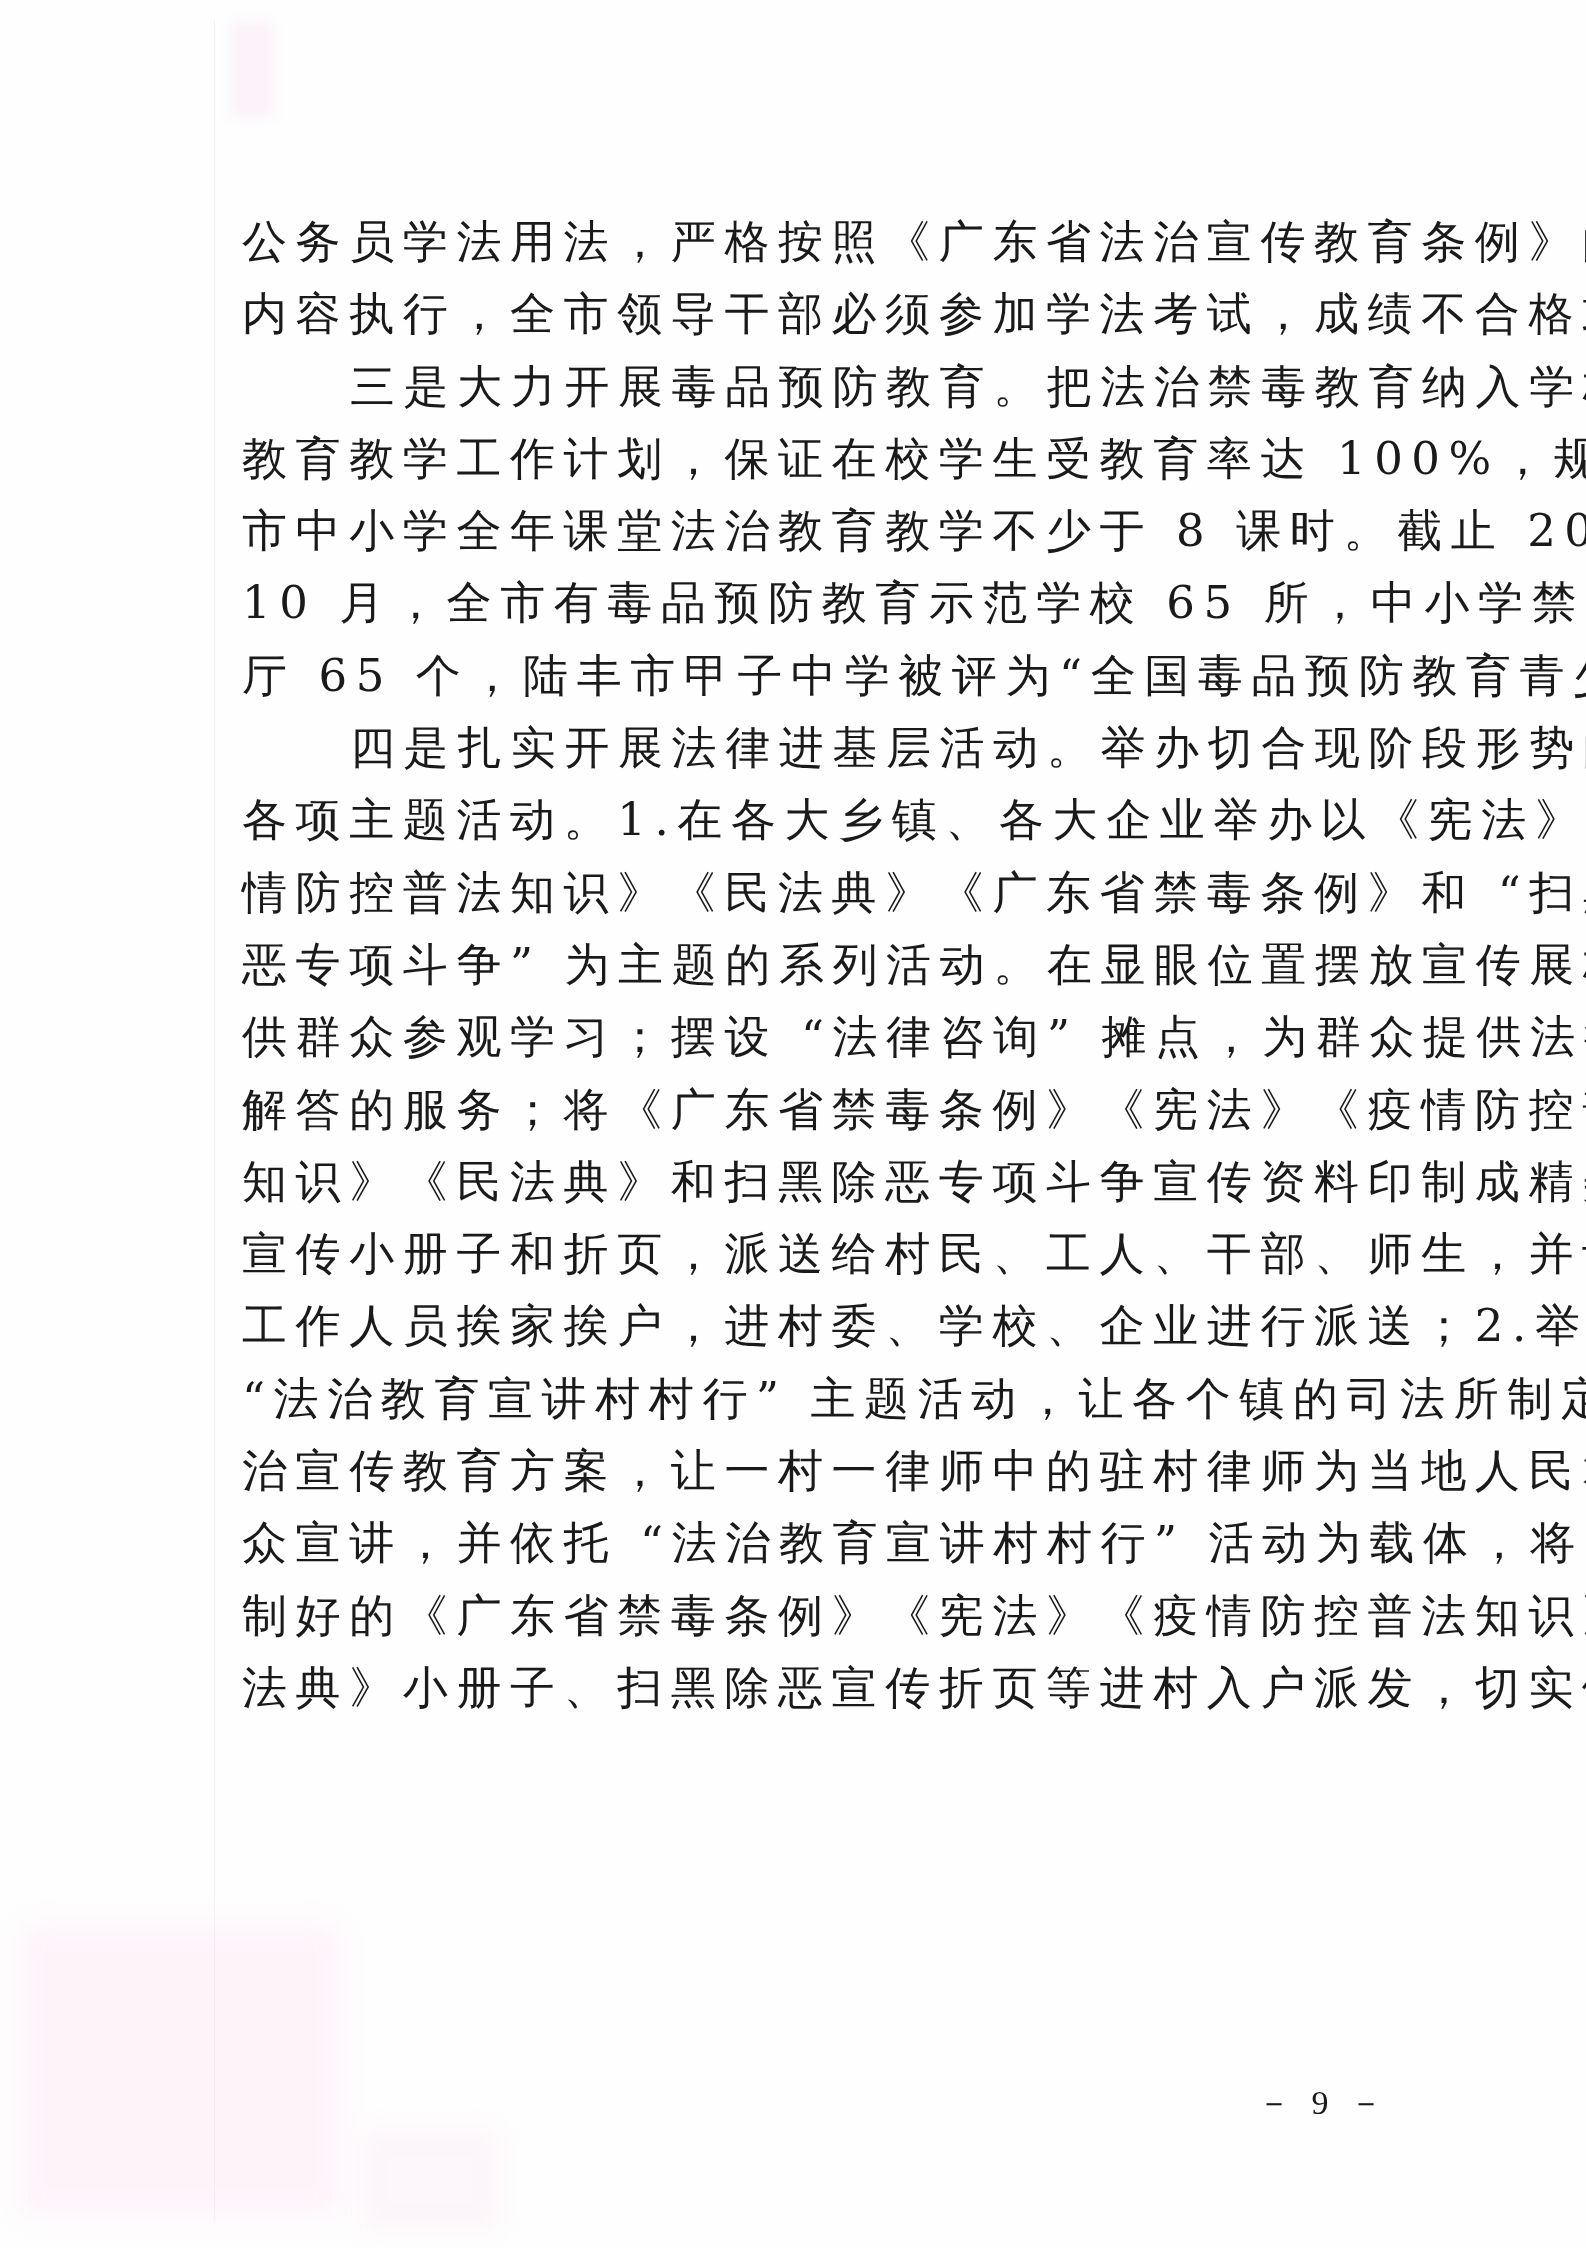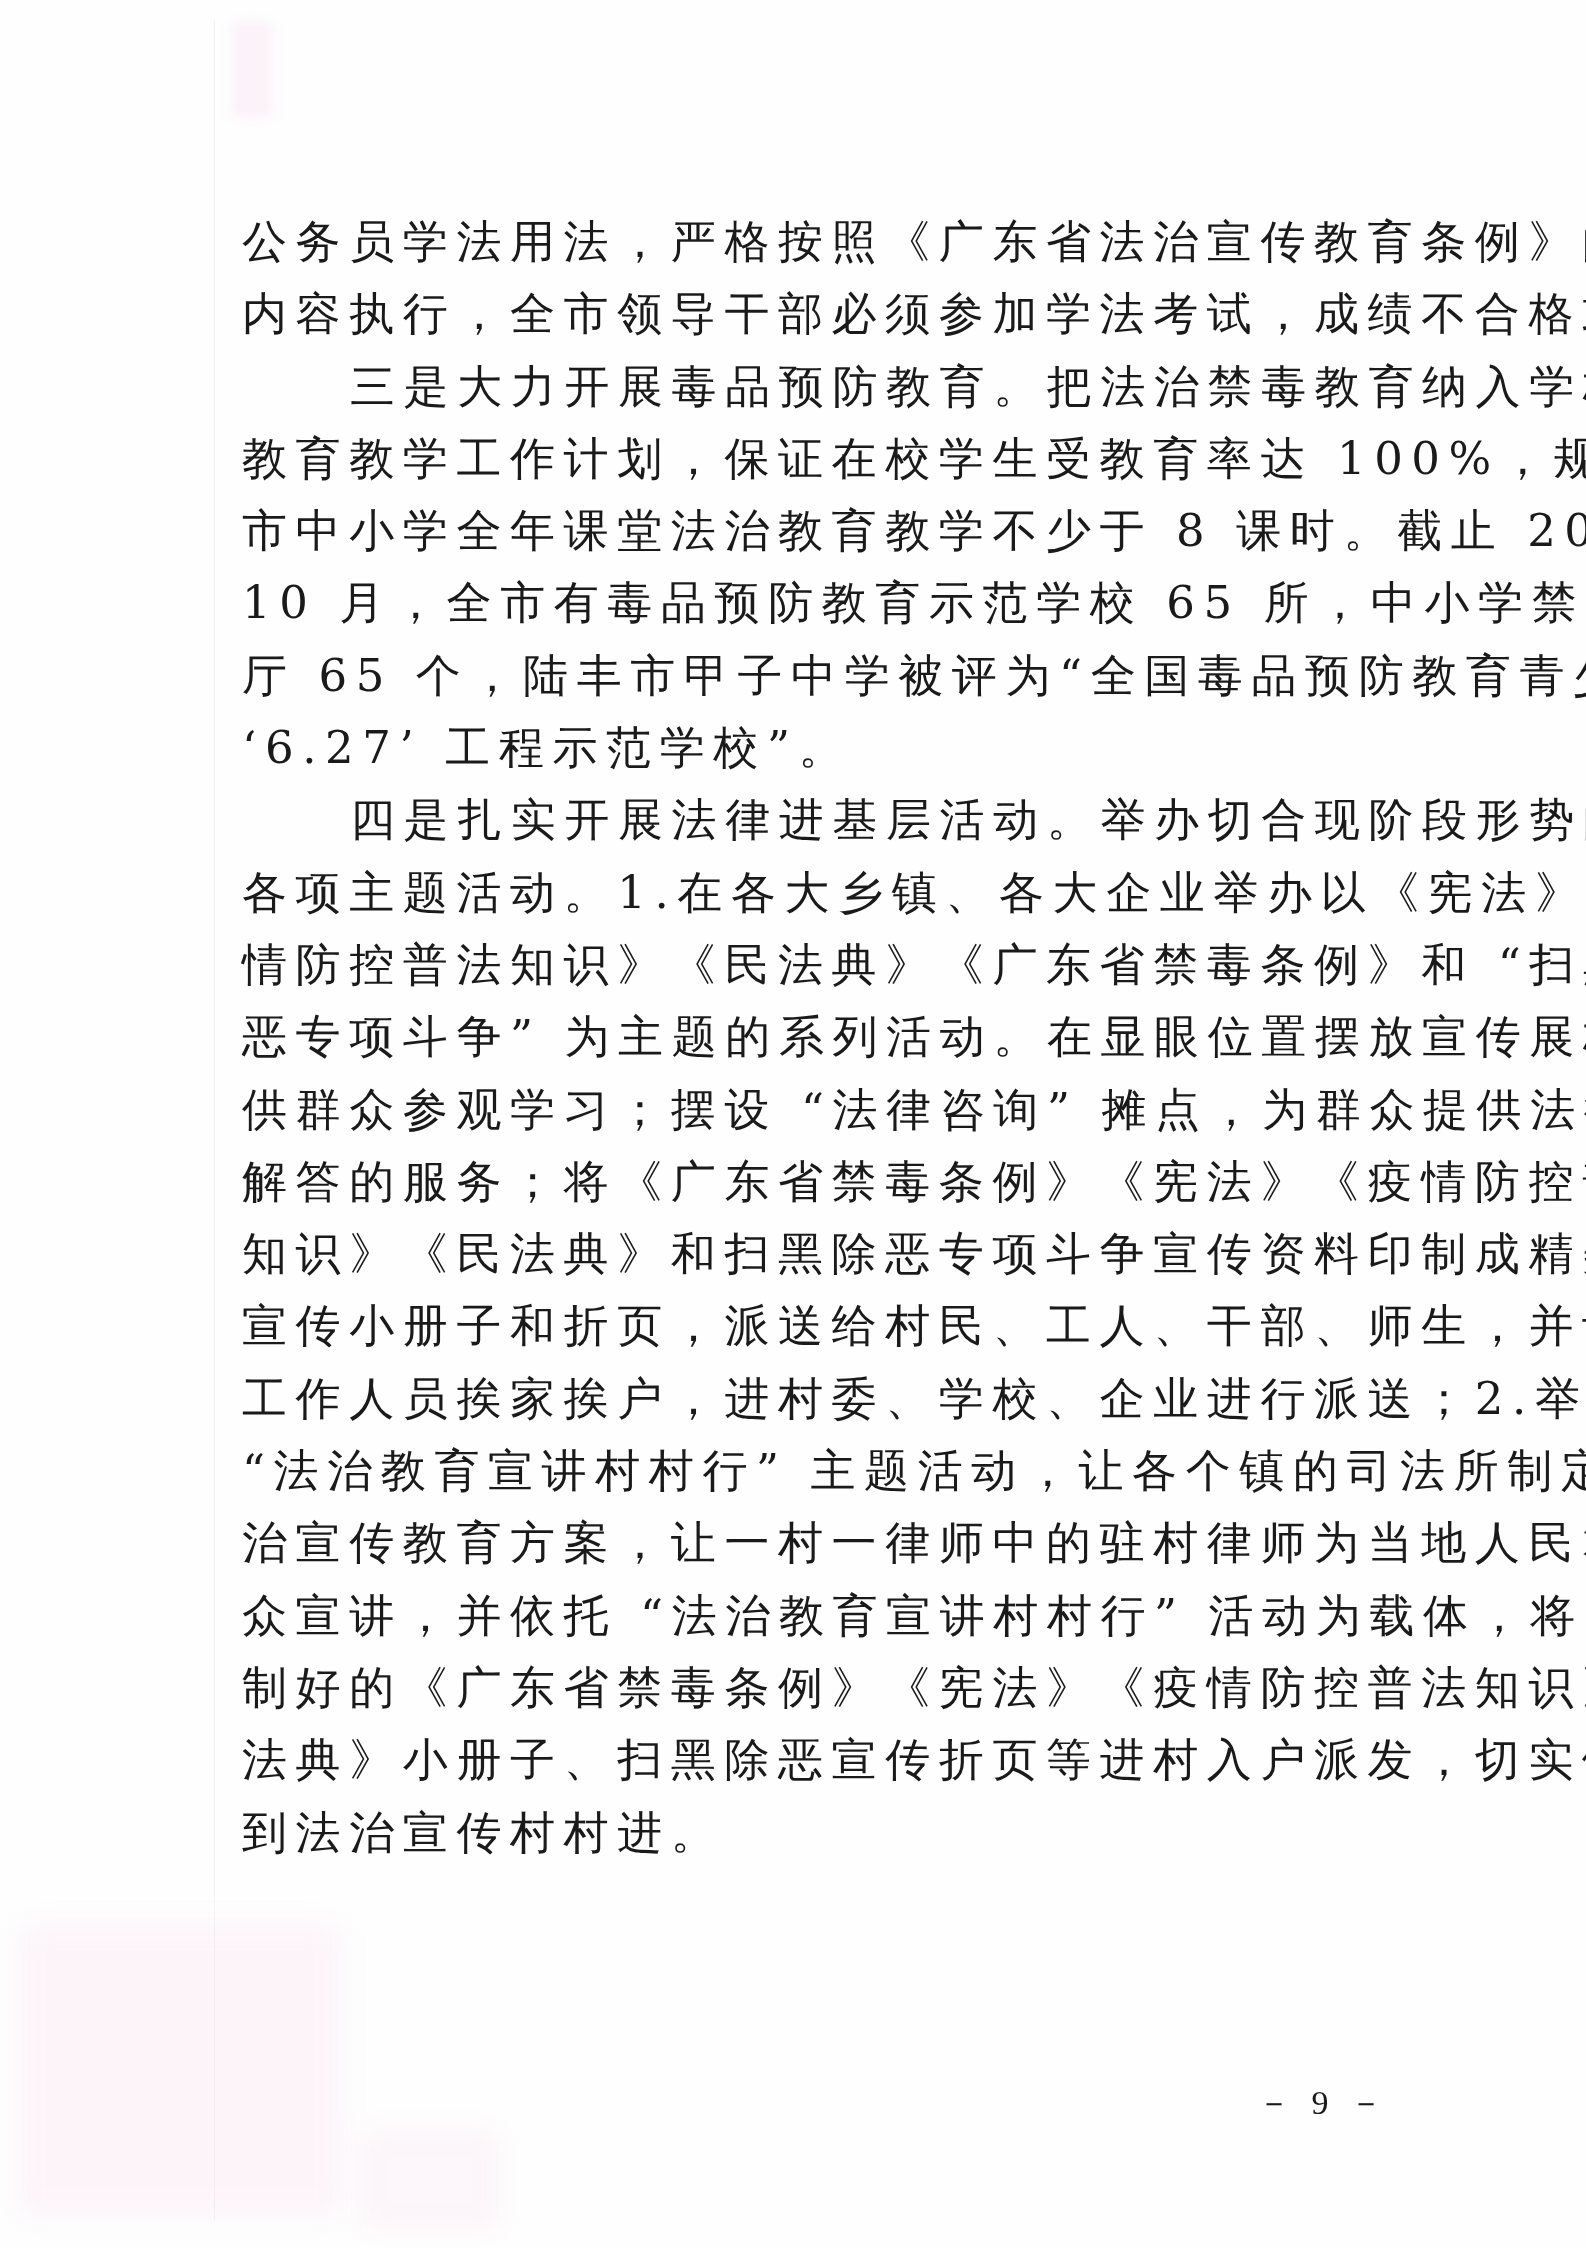--- a/index.html
+++ b/index.html
@@ -90,36 +90,34 @@
       <div class="line">公务员学法用法，严格按照《广东省法治宣传教育条例》的</div>
       <div class="line">内容执行，全市领导干部必须参加学法考试，成绩不合格或</div>
     </div>
 
     <div>
       <div class="line indent">三是大力开展毒品预防教育。把法治禁毒教育纳入学校</div>
       <div class="line">教育教学工作计划，保证在校学生受教育率达 100%，规定全</div>
       <div class="line">市中小学全年课堂法治教育教学不少于 8 课时。截止 2020 年</div>
       <div class="line">10 月，全市有毒品预防教育示范学校 65 所，中小学禁毒展</div>
       <div class="line">厅 65 个，陆丰市甲子中学被评为“全国毒品预防教育青少年</div>
-      <div class="line">‘6.27’ 工程示范学校”。</div>
     </div>
 
     <div>
       <div class="line indent">四是扎实开展法律进基层活动。举办切合现阶段形势的</div>
       <div class="line">各项主题活动。1.在各大乡镇、各大企业举办以《宪法》《疫</div>
       <div class="line">情防控普法知识》《民法典》《广东省禁毒条例》和 “扫黑除</div>
       <div class="line">恶专项斗争” 为主题的系列活动。在显眼位置摆放宣传展板</div>
       <div class="line">供群众参观学习；摆设 “法律咨询” 摊点，为群众提供法律</div>
       <div class="line">解答的服务；将《广东省禁毒条例》《宪法》《疫情防控普法</div>
       <div class="line">知识》《民法典》和扫黑除恶专项斗争宣传资料印制成精美的</div>
       <div class="line">宣传小册子和折页，派送给村民、工人、干部、师生，并让</div>
       <div class="line">工作人员挨家挨户，进村委、学校、企业进行派送；2.举办</div>
       <div class="line">“法治教育宣讲村村行” 主题活动，让各个镇的司法所制定法</div>
       <div class="line">治宣传教育方案，让一村一律师中的驻村律师为当地人民群</div>
       <div class="line">众宣讲，并依托 “法治教育宣讲村村行” 活动为载体，将印</div>
       <div class="line">制好的《广东省禁毒条例》《宪法》《疫情防控普法知识》《民</div>
       <div class="line">法典》小册子、扫黑除恶宣传折页等进村入户派发，切实做</div>
-      <div class="line">到法治宣传村村进。</div>
     </div>
   </div>
 
   <div class="page-number">－ 9 －</div>
 </div>
 
 </body></html>

